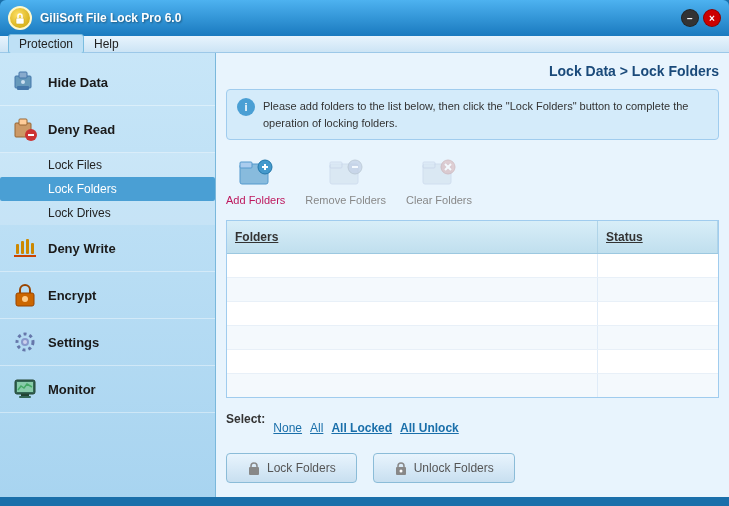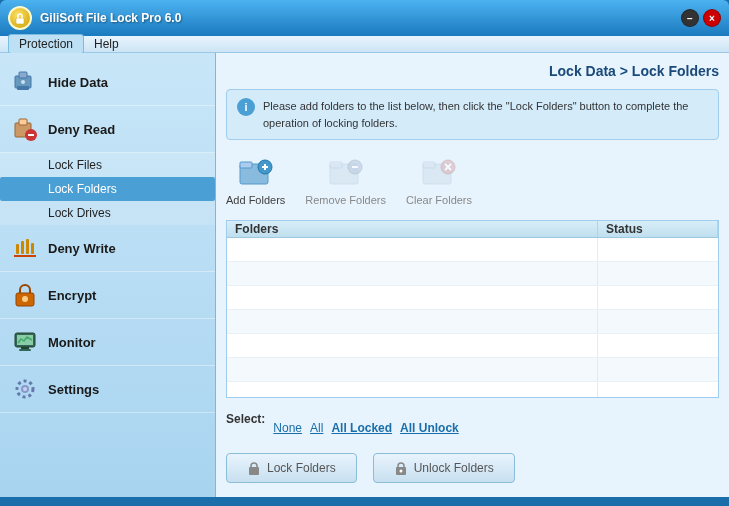--- a/index.html
+++ b/index.html
@@ -186,21 +186,21 @@
     }
     .toolbar-btn {
       display: flex;
       flex-direction: column;
       align-items: center;
       gap: 4px;
       cursor: pointer;
       color: #888;
     }
     .toolbar-btn.enabled {
-      color: #404040;
+      color: #be185d;
       cursor: pointer;
     }
     .toolbar-btn-icon {
       width: 36px;
       height: 36px;
       position: relative;
     }
     .toolbar-btn-label {
       font-size: 11px;
     }
@@ -211,25 +211,26 @@
       border: 1px solid #a0ccee;
       background: white;
       overflow: hidden;
     }
     .table-header {
       display: flex;
       background: linear-gradient(to bottom, #d8eef8, #c0dfee);
       border-bottom: 1px solid #9cc8e0;
     }
     .th {
-      padding: 1px 8px;
+      padding: 9px 8px;
       font-weight: bold;
       color: #333;
       font-size: 12px;
       border-right: 1px solid #b0d4e8;
+      text-decoration: underline;
     }
     .th-folders { flex: 1; }
     .th-status { width: 120px; }
     .table-rows {
       background: white;
     }
     .table-row {
       display: flex;
       border-bottom: 1px solid #e8f0f8;
       height: 24px;
@@ -366,39 +367,39 @@
           <path d="M9 12V9a5 5 0 0 1 10 0v3" fill="none" stroke="#994400" stroke-width="2"></path>
           <circle cx="14" cy="18" r="3" fill="#ffcc88"></circle>
         </svg>
       </div>
       <span>Encrypt</span>
     </div>
 
     <div class="sidebar-item">
       <div class="sidebar-item-icon">
         <svg width="28" height="28" viewBox="0 0 28 28">
+          <circle cx="14" cy="14" r="4" fill="#8899cc"></circle>
+          <circle cx="14" cy="14" r="8" fill="none" stroke="#6677aa" stroke-width="3" stroke-dasharray="3 3"></circle>
+          <circle cx="14" cy="14" r="2" fill="#ccd0ee"></circle>
+        </svg>
+      </div>
+      <span>Settings</span>
+    </div>
+
+    <div class="sidebar-item">
+      <div class="sidebar-item-icon">
+        <svg width="28" height="28" viewBox="0 0 28 28">
           <rect x="4" y="5" width="20" height="14" rx="2" fill="#336655" stroke="#224433" stroke-width="1"></rect>
           <rect x="6" y="7" width="16" height="10" fill="#88ccaa"></rect>
           <rect x="10" y="19" width="8" height="2" fill="#224433"></rect>
           <rect x="8" y="21" width="12" height="2" rx="1" fill="#336655"></rect>
           <polyline points="7,15 10,11 13,13 16,9 21,12" fill="none" stroke="#44aa66" stroke-width="1.5"></polyline>
         </svg>
       </div>
       <span>Monitor</span>
-    </div>
-
-    <div class="sidebar-item">
-      <div class="sidebar-item-icon">
-        <svg width="28" height="28" viewBox="0 0 28 28">
-          <circle cx="14" cy="14" r="4" fill="#8899cc"></circle>
-          <circle cx="14" cy="14" r="8" fill="none" stroke="#6677aa" stroke-width="3" stroke-dasharray="3 3"></circle>
-          <circle cx="14" cy="14" r="2" fill="#ccd0ee"></circle>
-        </svg>
-      </div>
-      <span>Settings</span>
     </div>
 
   </div>
 
   <div class="content-area">
 
     <div class="breadcrumb">Lock Data &gt; Lock Folders</div>
 
     <div class="info-box">
       <div class="info-icon">i</div>

